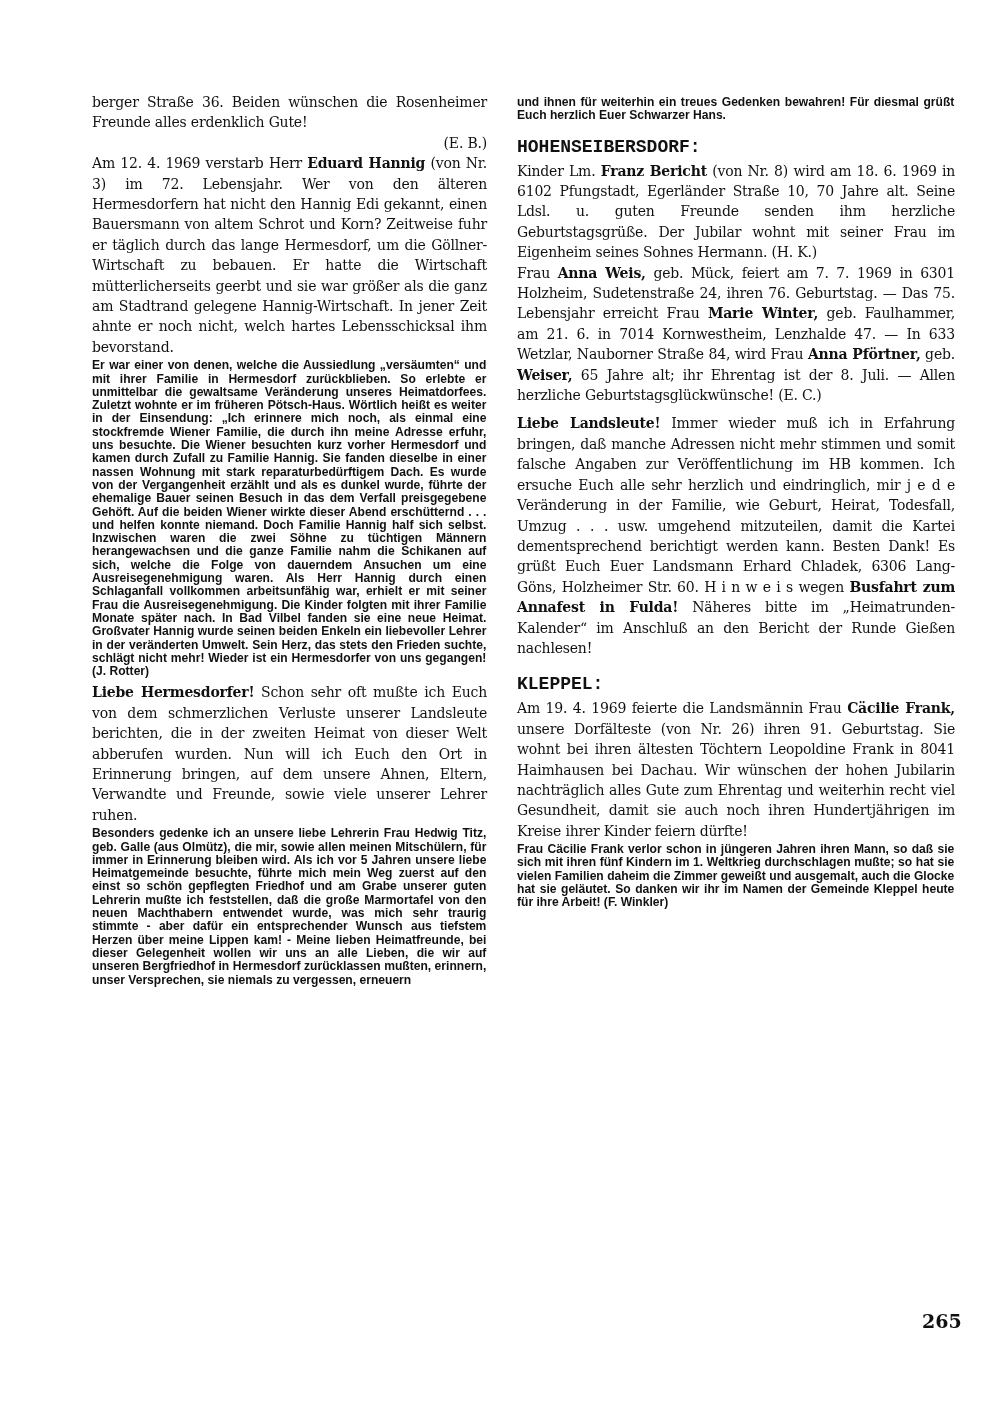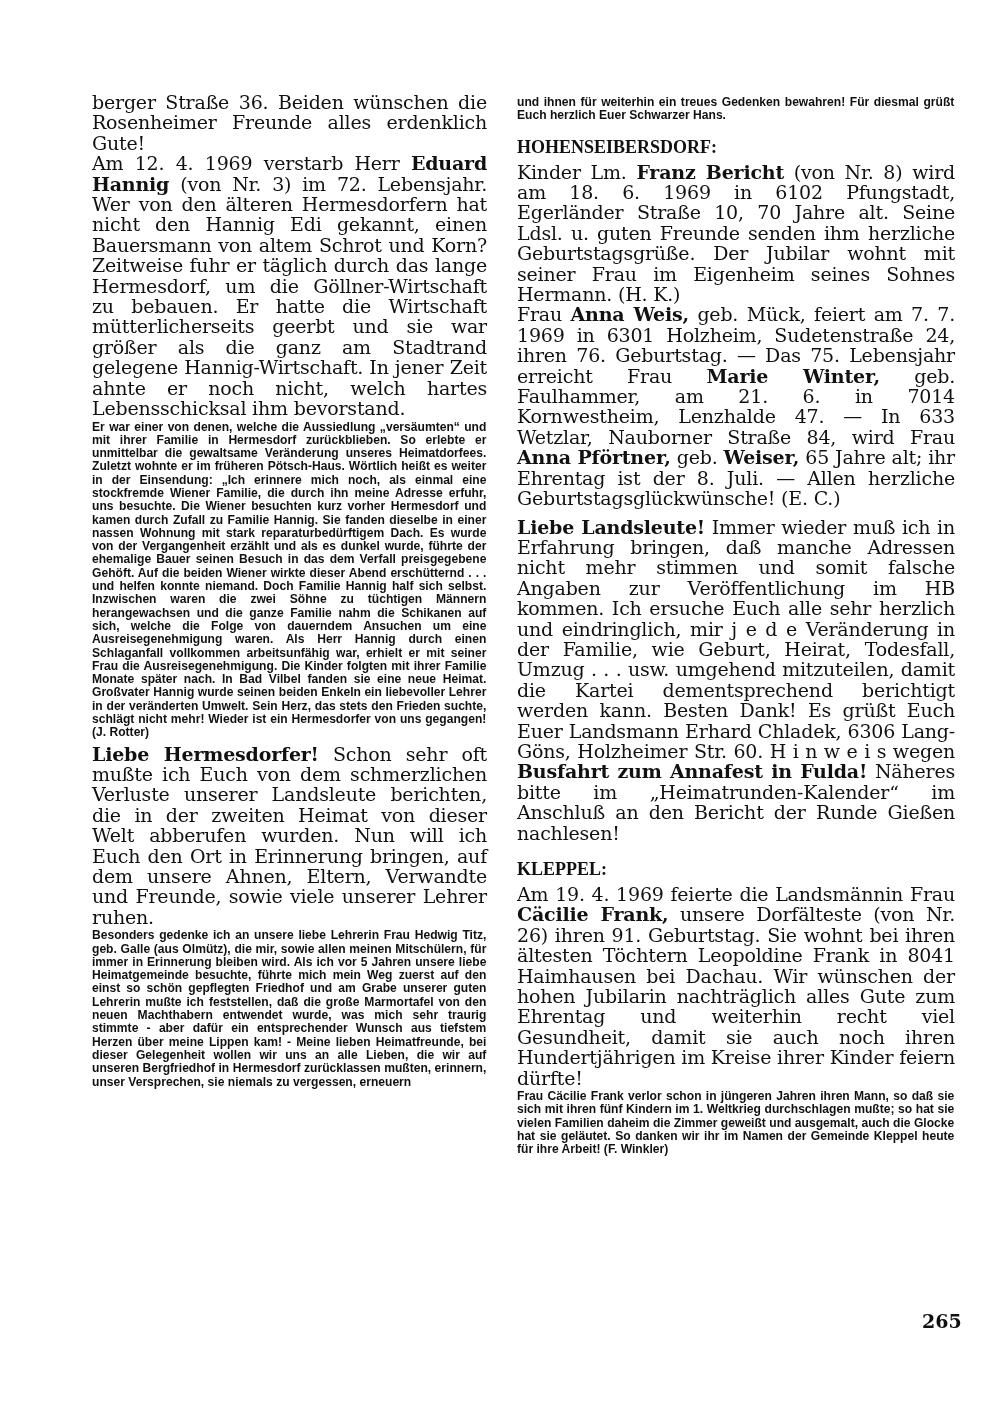--- a/index.html
+++ b/index.html
@@ -1,31 +1,31 @@
 <!DOCTYPE html>
 <html><head>
 <meta charset="utf-8">
 <style>
   html,body{margin:0;padding:0;background:#fff;}
   body{width:1000px;height:1413px;position:relative;overflow:hidden;color:#111;}
   .col{position:absolute;top:92px;}
   .left{left:92px;width:395px;}
   .right{left:517px;width:438px;}
-  .big{font-family:"DejaVu Serif",serif;font-size:19px;line-height:20.4px;text-align:justify;margin:0;letter-spacing:-0.2px;}
+  .big{font-family:"DejaVu Serif",serif;font-size:14px;line-height:20.4px;text-align:justify;margin:0;letter-spacing:-0.2px;}
   .small{font-family:"Liberation Sans",sans-serif;font-weight:bold;font-size:12.6px;line-height:13.3px;text-align:justify;margin:2px 0 0 0;transform:scaleX(0.96);transform-origin:left;width:104%;}
-  .head{font-family:Liberation Serif, serif;font-weight:bold;font-size:18px;margin:14px 0 4px 0;}
+  .head{font-family:Liberation Mono, monospace;font-weight:bold;font-size:18px;margin:14px 0 4px 0;}
   .sig{text-align:right;display:block;}
   b{font-weight:bold;}
   .pageno{position:absolute;left:922px;top:1290px;font-family:"DejaVu Serif",serif;font-weight:bold;font-size:19px;margin-top:20px;}
 </style>
 </head>
 <body>
 
 <div class="col left">
-  <p class="big"><span>berger Straße 36. Beiden wünschen die Rosenheimer Freunde alles erdenklich Gute!</span></p>
+  <p class="big"><span>berger Straße 36. Beiden wünschen die Rosenheimer Freunde alles erdenklich Gute!</span><span class="sig">(E. B.)</span></p>
   <p class="big"><span>Am 12. 4. 1969 verstarb Herr </span><b>Eduard Hannig</b><span> (von Nr. 3) im 72. Lebensjahr. Wer von den älteren Hermesdorfern hat nicht den Hannig Edi gekannt, einen Bauersmann von altem Schrot und Korn? Zeitweise fuhr er täglich durch das lange Hermesdorf, um die Göllner-Wirtschaft zu bebauen. Er hatte die Wirtschaft mütterlicherseits geerbt und sie war größer als die ganz am Stadtrand gelegene Hannig-Wirtschaft. In jener Zeit ahnte er noch nicht, welch hartes Lebensschicksal ihm bevorstand.</span></p>
   <p class="small">Er war einer von denen, welche die Aussiedlung „versäumten“ und mit ihrer Familie in Hermesdorf zurückblieben. So erlebte er unmittelbar die gewaltsame Veränderung unseres Heimatdorfees. Zuletzt wohnte er im früheren Pötsch-Haus. Wörtlich heißt es weiter in der Einsendung: „Ich erinnere mich noch, als einmal eine stockfremde Wiener Familie, die durch ihn meine Adresse erfuhr, uns besuchte. Die Wiener besuchten kurz vorher Hermesdorf und kamen durch Zufall zu Familie Hannig. Sie fanden dieselbe in einer nassen Wohnung mit stark reparaturbedürftigem Dach. Es wurde von der Vergangenheit erzählt und als es dunkel wurde, führte der ehemalige Bauer seinen Besuch in das dem Verfall preisgegebene Gehöft. Auf die beiden Wiener wirkte dieser Abend erschütternd . . . und helfen konnte niemand. Doch Familie Hannig half sich selbst. Inzwischen waren die zwei Söhne zu tüchtigen Männern herangewachsen und die ganze Familie nahm die Schikanen auf sich, welche die Folge von dauerndem Ansuchen um eine Ausreisegenehmigung waren. Als Herr Hannig durch einen Schlaganfall vollkommen arbeitsunfähig war, erhielt er mit seiner Frau die Ausreisegenehmigung. Die Kinder folgten mit ihrer Familie Monate später nach. In Bad Vilbel fanden sie eine neue Heimat. Großvater Hannig wurde seinen beiden Enkeln ein liebevoller Lehrer in der veränderten Umwelt. Sein Herz, das stets den Frieden suchte, schlägt nicht mehr! Wieder ist ein Hermesdorfer von uns gegangen! (J. Rotter)</p>
   <p class="big" style="margin-top:4px"><b>Liebe Hermesdorfer!</b><span> Schon sehr oft mußte ich Euch von dem schmerzlichen Verluste unserer Landsleute berichten, die in der zweiten Heimat von dieser Welt abberufen wurden. Nun will ich Euch den Ort in Erinnerung bringen, auf dem unsere Ahnen, Eltern, Verwandte und Freunde, sowie viele unserer Lehrer ruhen.</span></p>
   <p class="small">Besonders gedenke ich an unsere liebe Lehrerin Frau Hedwig Titz, geb. Galle (aus Olmütz), die mir, sowie allen meinen Mitschülern, für immer in Erinnerung bleiben wird. Als ich vor 5 Jahren unsere liebe Heimatgemeinde besuchte, führte mich mein Weg zuerst auf den einst so schön gepflegten Friedhof und am Grabe unserer guten Lehrerin mußte ich feststellen, daß die große Marmortafel von den neuen Machthabern entwendet wurde, was mich sehr traurig stimmte - aber dafür ein entsprechender Wunsch aus tiefstem Herzen über meine Lippen kam! - Meine lieben Heimatfreunde, bei dieser Gelegenheit wollen wir uns an alle Lieben, die wir auf unseren Bergfriedhof in Hermesdorf zurücklassen mußten, erinnern, unser Versprechen, sie niemals zu vergessen, erneuern</p>
 </div>
 
 <div class="col right">
   <p class="small" style="margin-top:4px">und ihnen für weiterhin ein treues Gedenken bewahren! Für diesmal grüßt Euch herzlich Euer Schwarzer Hans.</p>
   <div class="head">HOHENSEIBERSDORF:</div>
   <p class="big"><span>Kinder Lm. </span><b>Franz Bericht</b><span> (von Nr. 8) wird am 18. 6. 1969 in 6102 Pfungstadt, Egerländer Straße 10, 70 Jahre alt. Seine Ldsl. u. guten Freunde senden ihm herzliche Geburtstagsgrüße. Der Jubilar wohnt mit seiner Frau im Eigenheim seines Sohnes Hermann. (H. K.)</span></p>

